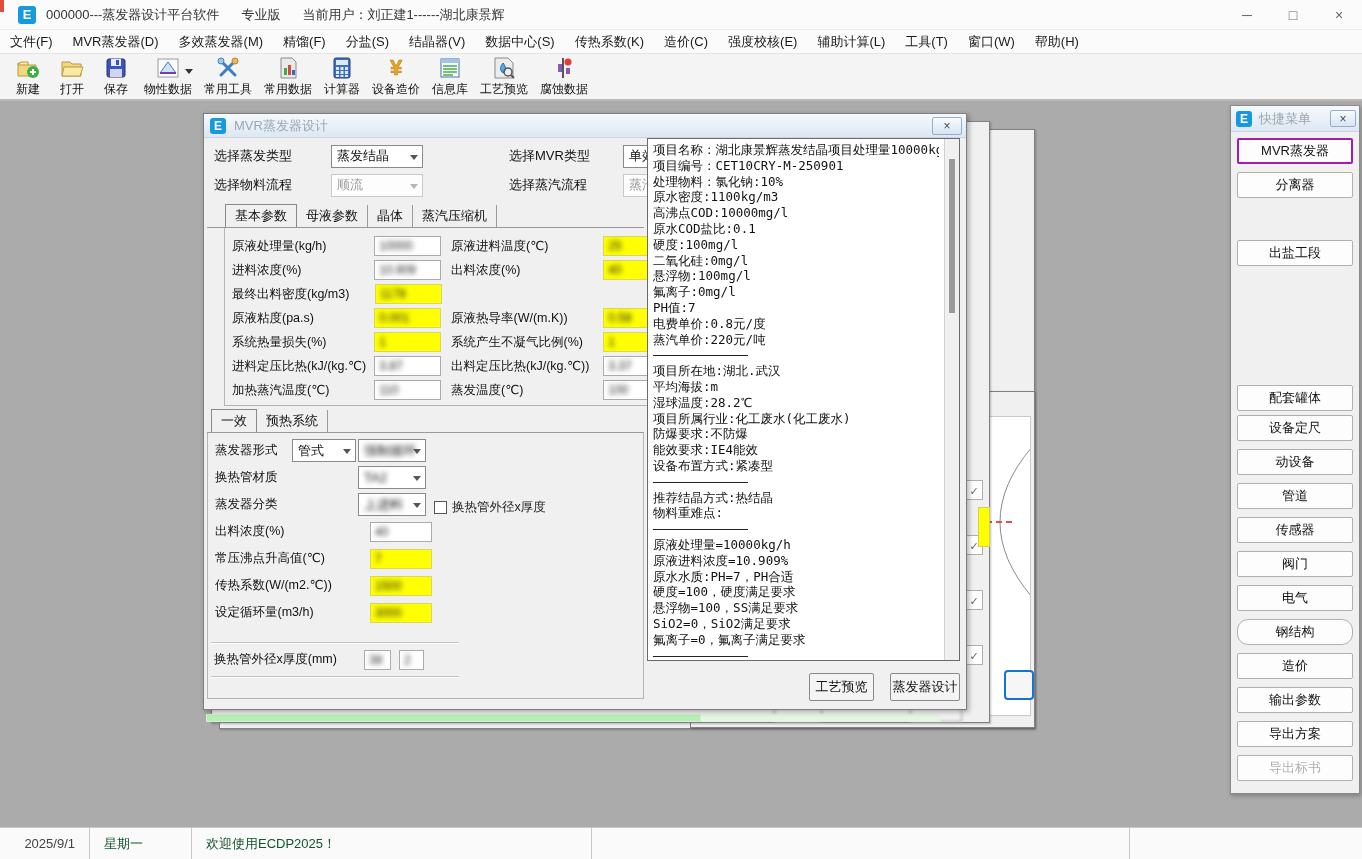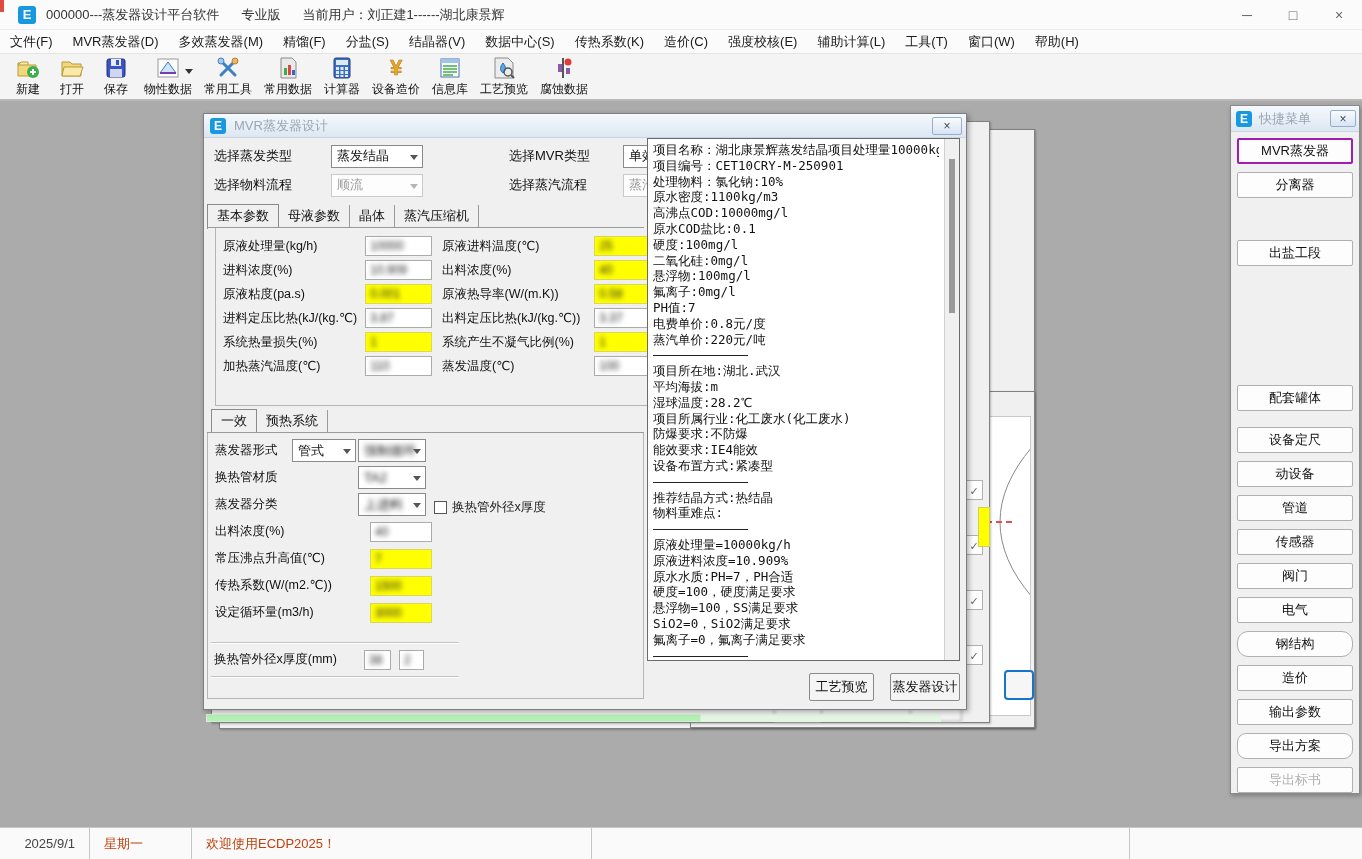--- a/index.html
+++ b/index.html
@@ -118,21 +118,21 @@
   #qm-title .close-sm { right:3px; top:4px; width:26px; height:17px; }
   #qm-body { position:absolute; left:0; top:26px; right:0; bottom:0; padding:5px 6px; }
   .qm-btn { height:26px; background:#fdfdfd; border:1px solid #b0b0b0; border-radius:2px;
     display:flex; align-items:center; justify-content:center; font-size:13px; color:#111; }
   .qm-btn.active { border:2px solid #a21caf; }
   .qm-btn.disabled { color:#b0b0b0; }
 
   
   #statusbar { position:absolute; left:0; top:827px; width:1362px; height:32px; background:#fafafa;
     border-top:1px solid #c6c6c6; display:flex; }
-  .sb-cell { border-right:1px solid #c6c6c6; height:100%; display:flex; align-items:center; font-size:13px; color:#c2410c; }
+  .sb-cell { border-right:1px solid #c6c6c6; height:100%; display:flex; align-items:center; font-size:13px; color:#14532d; }
   #sb-date { width:90px; justify-content:flex-end; padding-right:14px; color:#444; }
   #sb-day { width:102px; padding-left:14px; }
   #sb-msg { width:400px; padding-left:14px; }
   #sb-sp1 { width:538px; }
   #sb-sp2 { flex:1; border-right:none; }
 </style>
 </head>
 <body>
 
 <div id="app">
@@ -352,28 +352,28 @@
               <div class="caret"></div>
             </div>
             <div class="slabel w2">选择蒸汽流程</div>
             <div class="combo disabled" style="width: 80px;">
               <span>蒸汽并联</span>
               <div class="caret"></div>
             </div>
           </div>
         </div>
 
-      <div class="tabs" id="main-tabs" style="left:3px; top:91px;">
+      <div class="tabs" id="main-tabs" style="left:21px; top:91px;">
           <div class="tab active">基本参数</div>
           <div class="tab">母液参数</div>
           <div class="tab">晶体</div>
           <div class="tab">蒸汽压缩机</div>
         </div>
       <div class="tab-baseline" style="left:3px; top:113px; width:437px;"></div>
-      <div class="panel-box" id="params-panel" style="left:11px; top:114px; width:437px; height:178px; padding-top:6px;">
+      <div class="panel-box" id="params-panel" style="left:20px; top:114px; width:437px; height:178px; padding-top:6px;">
           <div class="prow">
             <div class="plabel">原液处理量(kg/h)</div>
             <div class="field w67 blurv">
               <span>10000</span>
             </div>
             <div class="plabel2">原液进料温度(℃)</div>
             <div class="field w57 yellow blurv">
               <span>25</span>
             </div>
           </div>
@@ -381,47 +381,53 @@
             <div class="plabel">进料浓度(%)</div>
             <div class="field w67 blurv">
               <span>10.909</span>
             </div>
             <div class="plabel2">出料浓度(%)</div>
             <div class="field w57 yellow blurv">
               <span>40</span>
             </div>
           </div>
           <div class="prow">
+            <div class="plabel">最终出料密度(kg/m3)</div>
+            <div class="field w67 yellow blurv">
+              <span>1178</span>
+            </div>
+          </div>
+          <div class="prow">
             <div class="plabel">原液粘度(pa.s)</div>
             <div class="field w67 yellow blurv">
               <span>0.001</span>
             </div>
             <div class="plabel2">原液热导率(W/(m.K))</div>
             <div class="field w57 yellow blurv">
               <span>0.58</span>
             </div>
           </div>
           <div class="prow">
+            <div class="plabel">系统热量损失(%)</div>
+            <div class="field w67 yellow blurv">
+              <span>1</span>
+            </div>
+            <div class="plabel2">系统产生不凝气比例(%)</div>
+            <div class="field w57 yellow blurv">
+              <span>1</span>
+            </div>
+          </div>
+          <div class="prow">
             <div class="plabel">进料定压比热(kJ/(kg.℃)</div>
             <div class="field w67 blurv">
               <span>3.87</span>
             </div>
             <div class="plabel2">出料定压比热(kJ/(kg.℃))</div>
             <div class="field w57 blurv">
               <span>3.37</span>
-            </div>
-          </div>
-          <div class="prow">
-            <div class="plabel">系统热量损失(%)</div>
-            <div class="field w67 yellow blurv">
-              <span>1</span>
-            </div>
-            <div class="plabel2">系统产生不凝气比例(%)</div>
-            <div class="field w57 yellow blurv">
-              <span>1</span>
             </div>
           </div>
           <div class="prow">
             <div class="plabel">加热蒸汽温度(℃)</div>
             <div class="field w67 blurv">
               <span>110</span>
             </div>
             <div class="plabel2">蒸发温度(℃)</div>
             <div class="field w57 blurv">
               <span>100</span>
@@ -554,30 +560,30 @@
       <div id="qm-title">
         <div class="elogo">E</div>
         <span class="qm-title-text">快捷菜单</span>
         <div class="close-sm">×</div>
       </div>
       <div id="qm-body">
           <div class="qm-btn active" style="margin-top: 1px;">MVR蒸发器</div>
           <div class="qm-btn" style="margin-top: 8px;">分离器</div>
           <div class="qm-btn" style="margin-top: 42px;">出盐工段</div>
           <div class="qm-btn" style="margin-top: 119px;">配套罐体</div>
-          <div class="qm-btn" style="margin-top: 16px;">设备定尺</div>
+          <div class="qm-btn" style="margin-top: 4px;">设备定尺</div>
           <div class="qm-btn" style="margin-top: 8px;">动设备</div>
           <div class="qm-btn" style="margin-top: 8px;">管道</div>
           <div class="qm-btn" style="margin-top: 8px;">传感器</div>
           <div class="qm-btn" style="margin-top: 8px;">阀门</div>
           <div class="qm-btn" style="margin-top: 8px;">电气</div>
           <div class="qm-btn" style="margin-top: 8px; border-radius: 11px;">钢结构</div>
           <div class="qm-btn" style="margin-top: 8px;">造价</div>
           <div class="qm-btn" style="margin-top: 8px;">输出参数</div>
-          <div class="qm-btn" style="margin-top: 8px; border-radius: 9px;">导出方案</div>
+          <div class="qm-btn" style="margin-top: 8px;">导出方案</div>
           <div class="qm-btn disabled" style="margin-top: 8px;">导出标书</div>
         </div>
     </div>
 
   </div>
 
   <div id="statusbar">
     <div class="sb-cell" id="sb-date">2025/9/1</div>
     <div class="sb-cell" id="sb-day">星期一</div>
     <div class="sb-cell" id="sb-msg">欢迎使用ECDP2025！</div>

